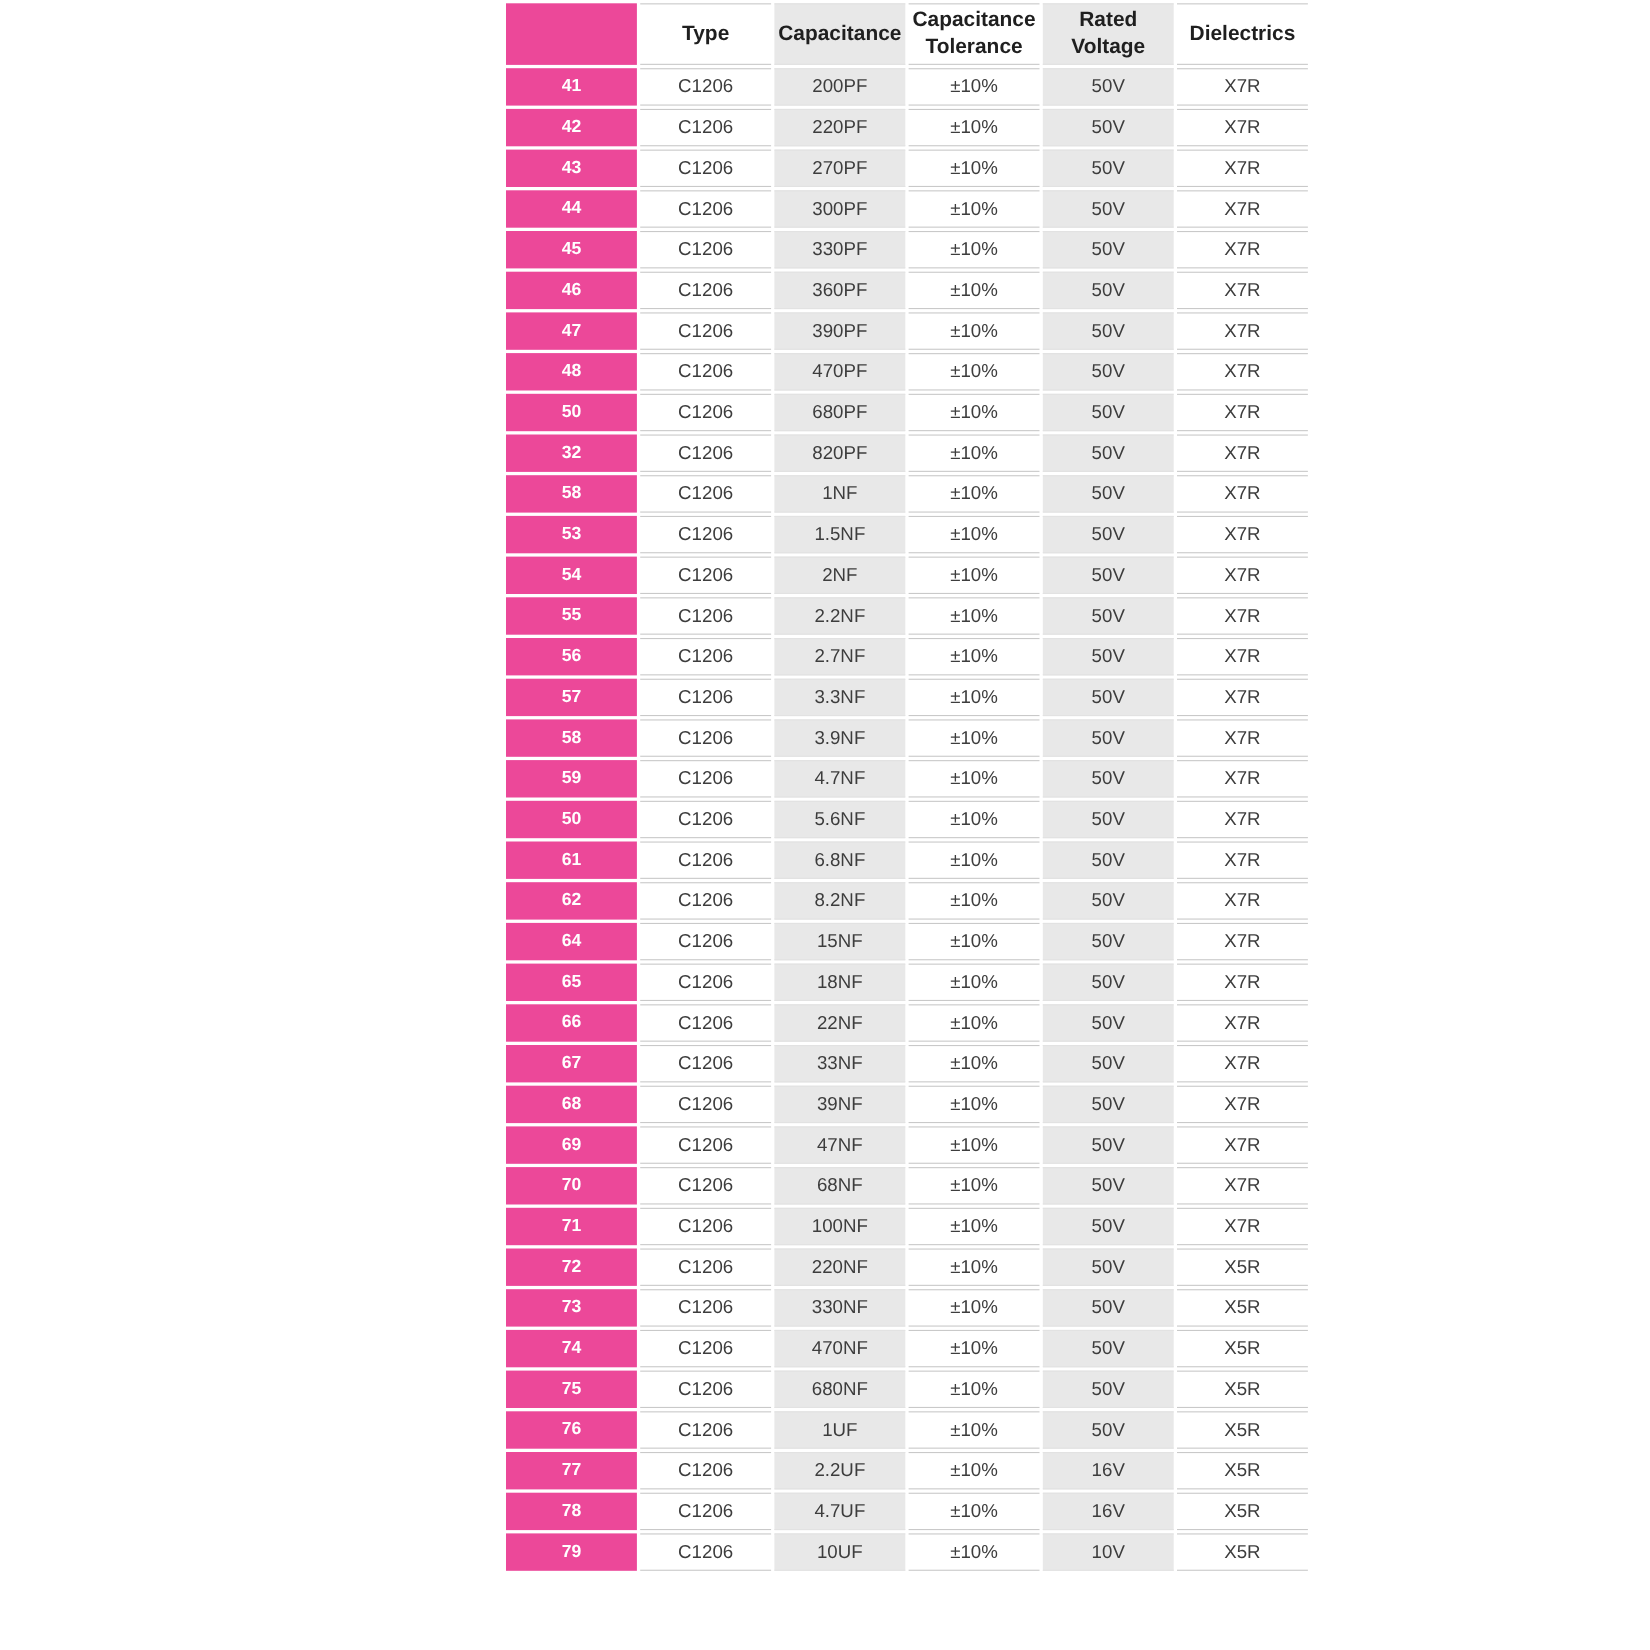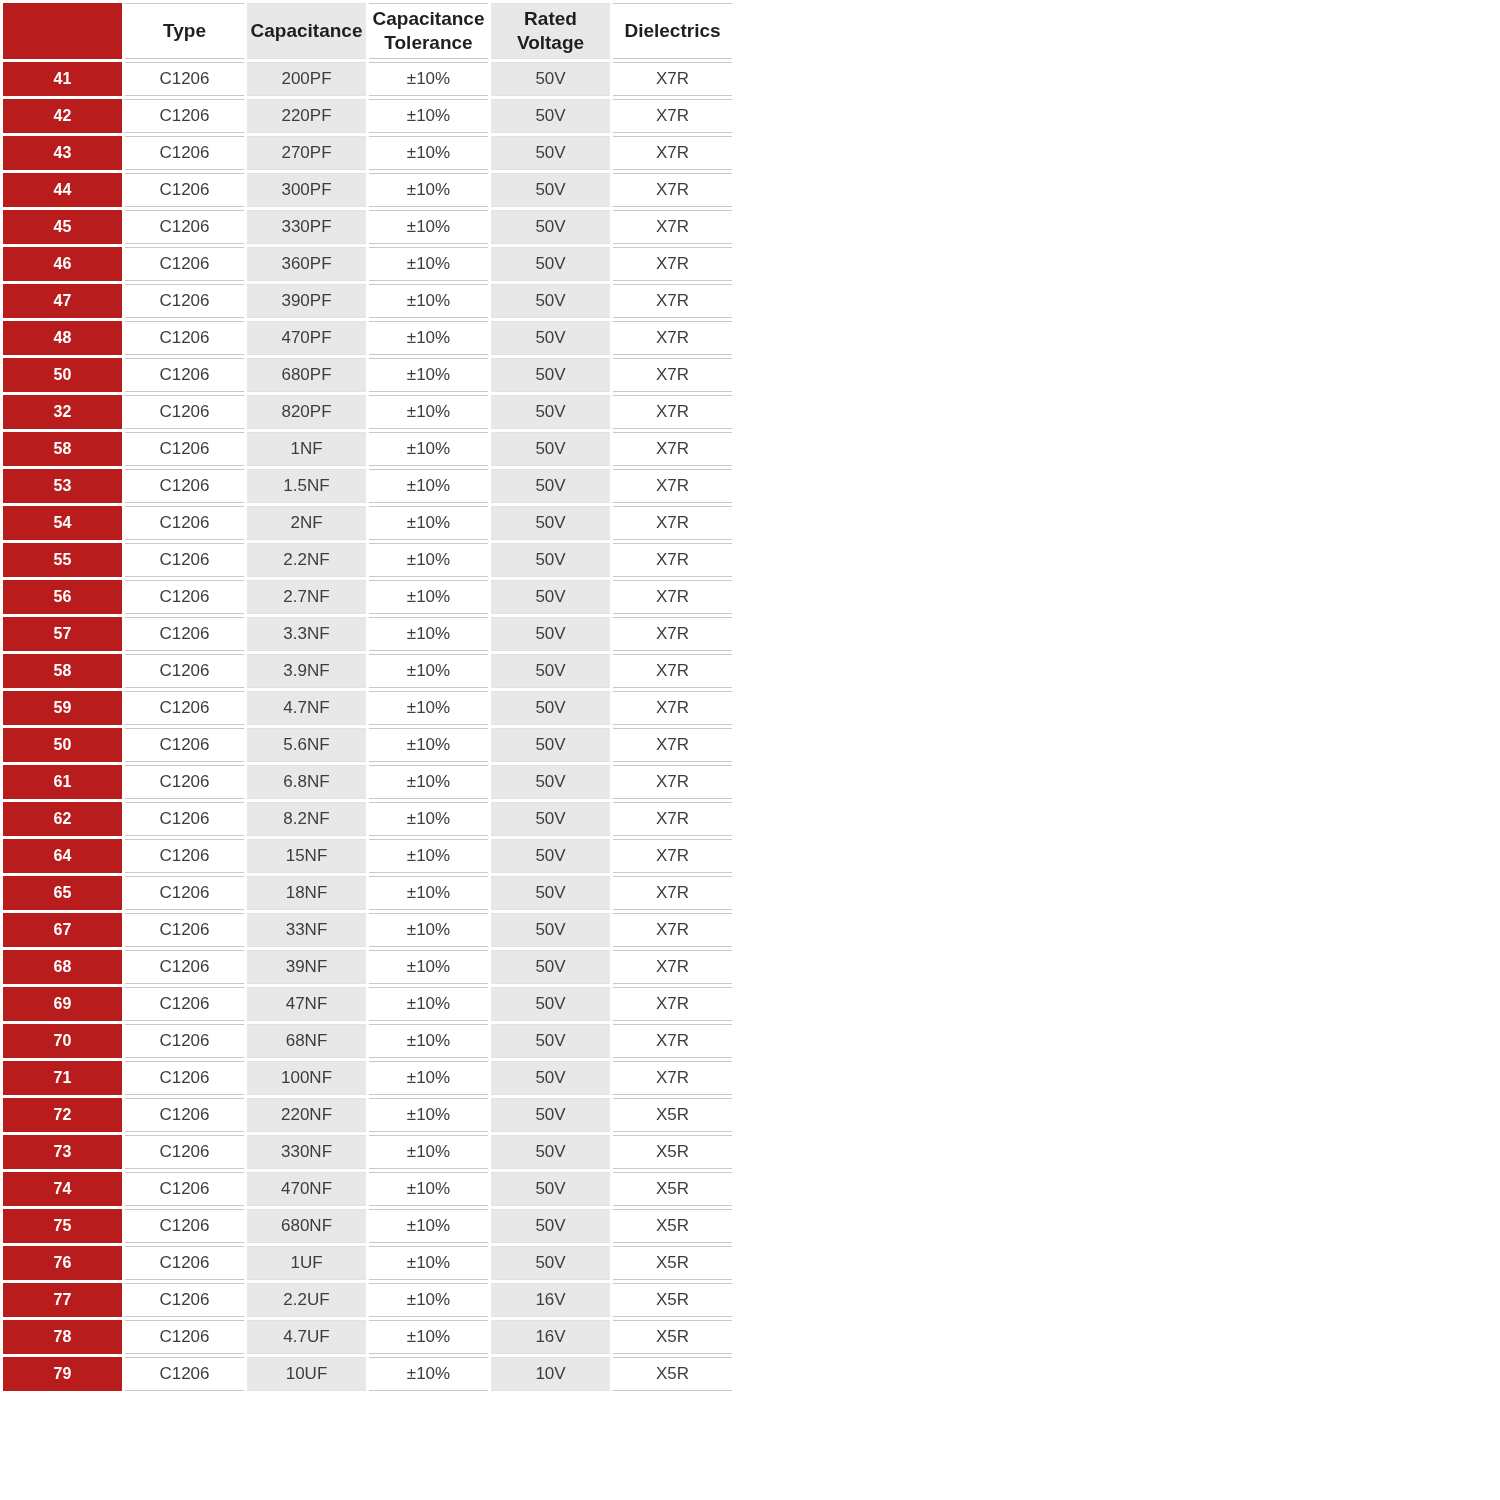--- a/index.html
+++ b/index.html
@@ -8,21 +8,21 @@
     width: 1500px;
     height: 1500px;
     background: #ffffff;
     overflow: hidden;
     font-family: "Liberation Sans", sans-serif;
   }
   .page {
     width: 1192px;
     height: 1500px;
     display: flex;
-    justify-content: flex-start;
+    justify-content: flex-end;
     align-items: flex-start;
   }
   table.cap-table {
     border-collapse: separate;
     border-spacing: 3px;
     table-layout: fixed;
     width: 732px;
   }
   table.cap-table col { width: 119px; }
   th, td {
@@ -42,21 +42,21 @@
     white-space: normal;
   }
   
   tbody td {
     height: 32px;
     font-size: 17px;
     color: #3d3d3d;
   }
   
   .dark {
-    background: #b91c1c;
+    background: #ec4899;
     color: #ffffff !important;
     font-weight: bold;
     font-size: 16px;
     border: none;
   }
   .white {
     background: #ffffff;
     border-top: 1px solid #c9c9c9;
     border-bottom: 1px solid #c9c9c9;
   }
@@ -269,20 +269,28 @@
         </tr>
         <tr>
           <td class="dark">65</td>
           <td class="white">C1206</td>
           <td class="gray">18NF</td>
           <td class="white">±10%</td>
           <td class="gray">50V</td>
           <td class="white">X7R</td>
         </tr>
         <tr>
+          <td class="dark">66</td>
+          <td class="white">C1206</td>
+          <td class="gray">22NF</td>
+          <td class="white">±10%</td>
+          <td class="gray">50V</td>
+          <td class="white">X7R</td>
+        </tr>
+        <tr>
           <td class="dark">67</td>
           <td class="white">C1206</td>
           <td class="gray">33NF</td>
           <td class="white">±10%</td>
           <td class="gray">50V</td>
           <td class="white">X7R</td>
         </tr>
         <tr>
           <td class="dark">68</td>
           <td class="white">C1206</td>

